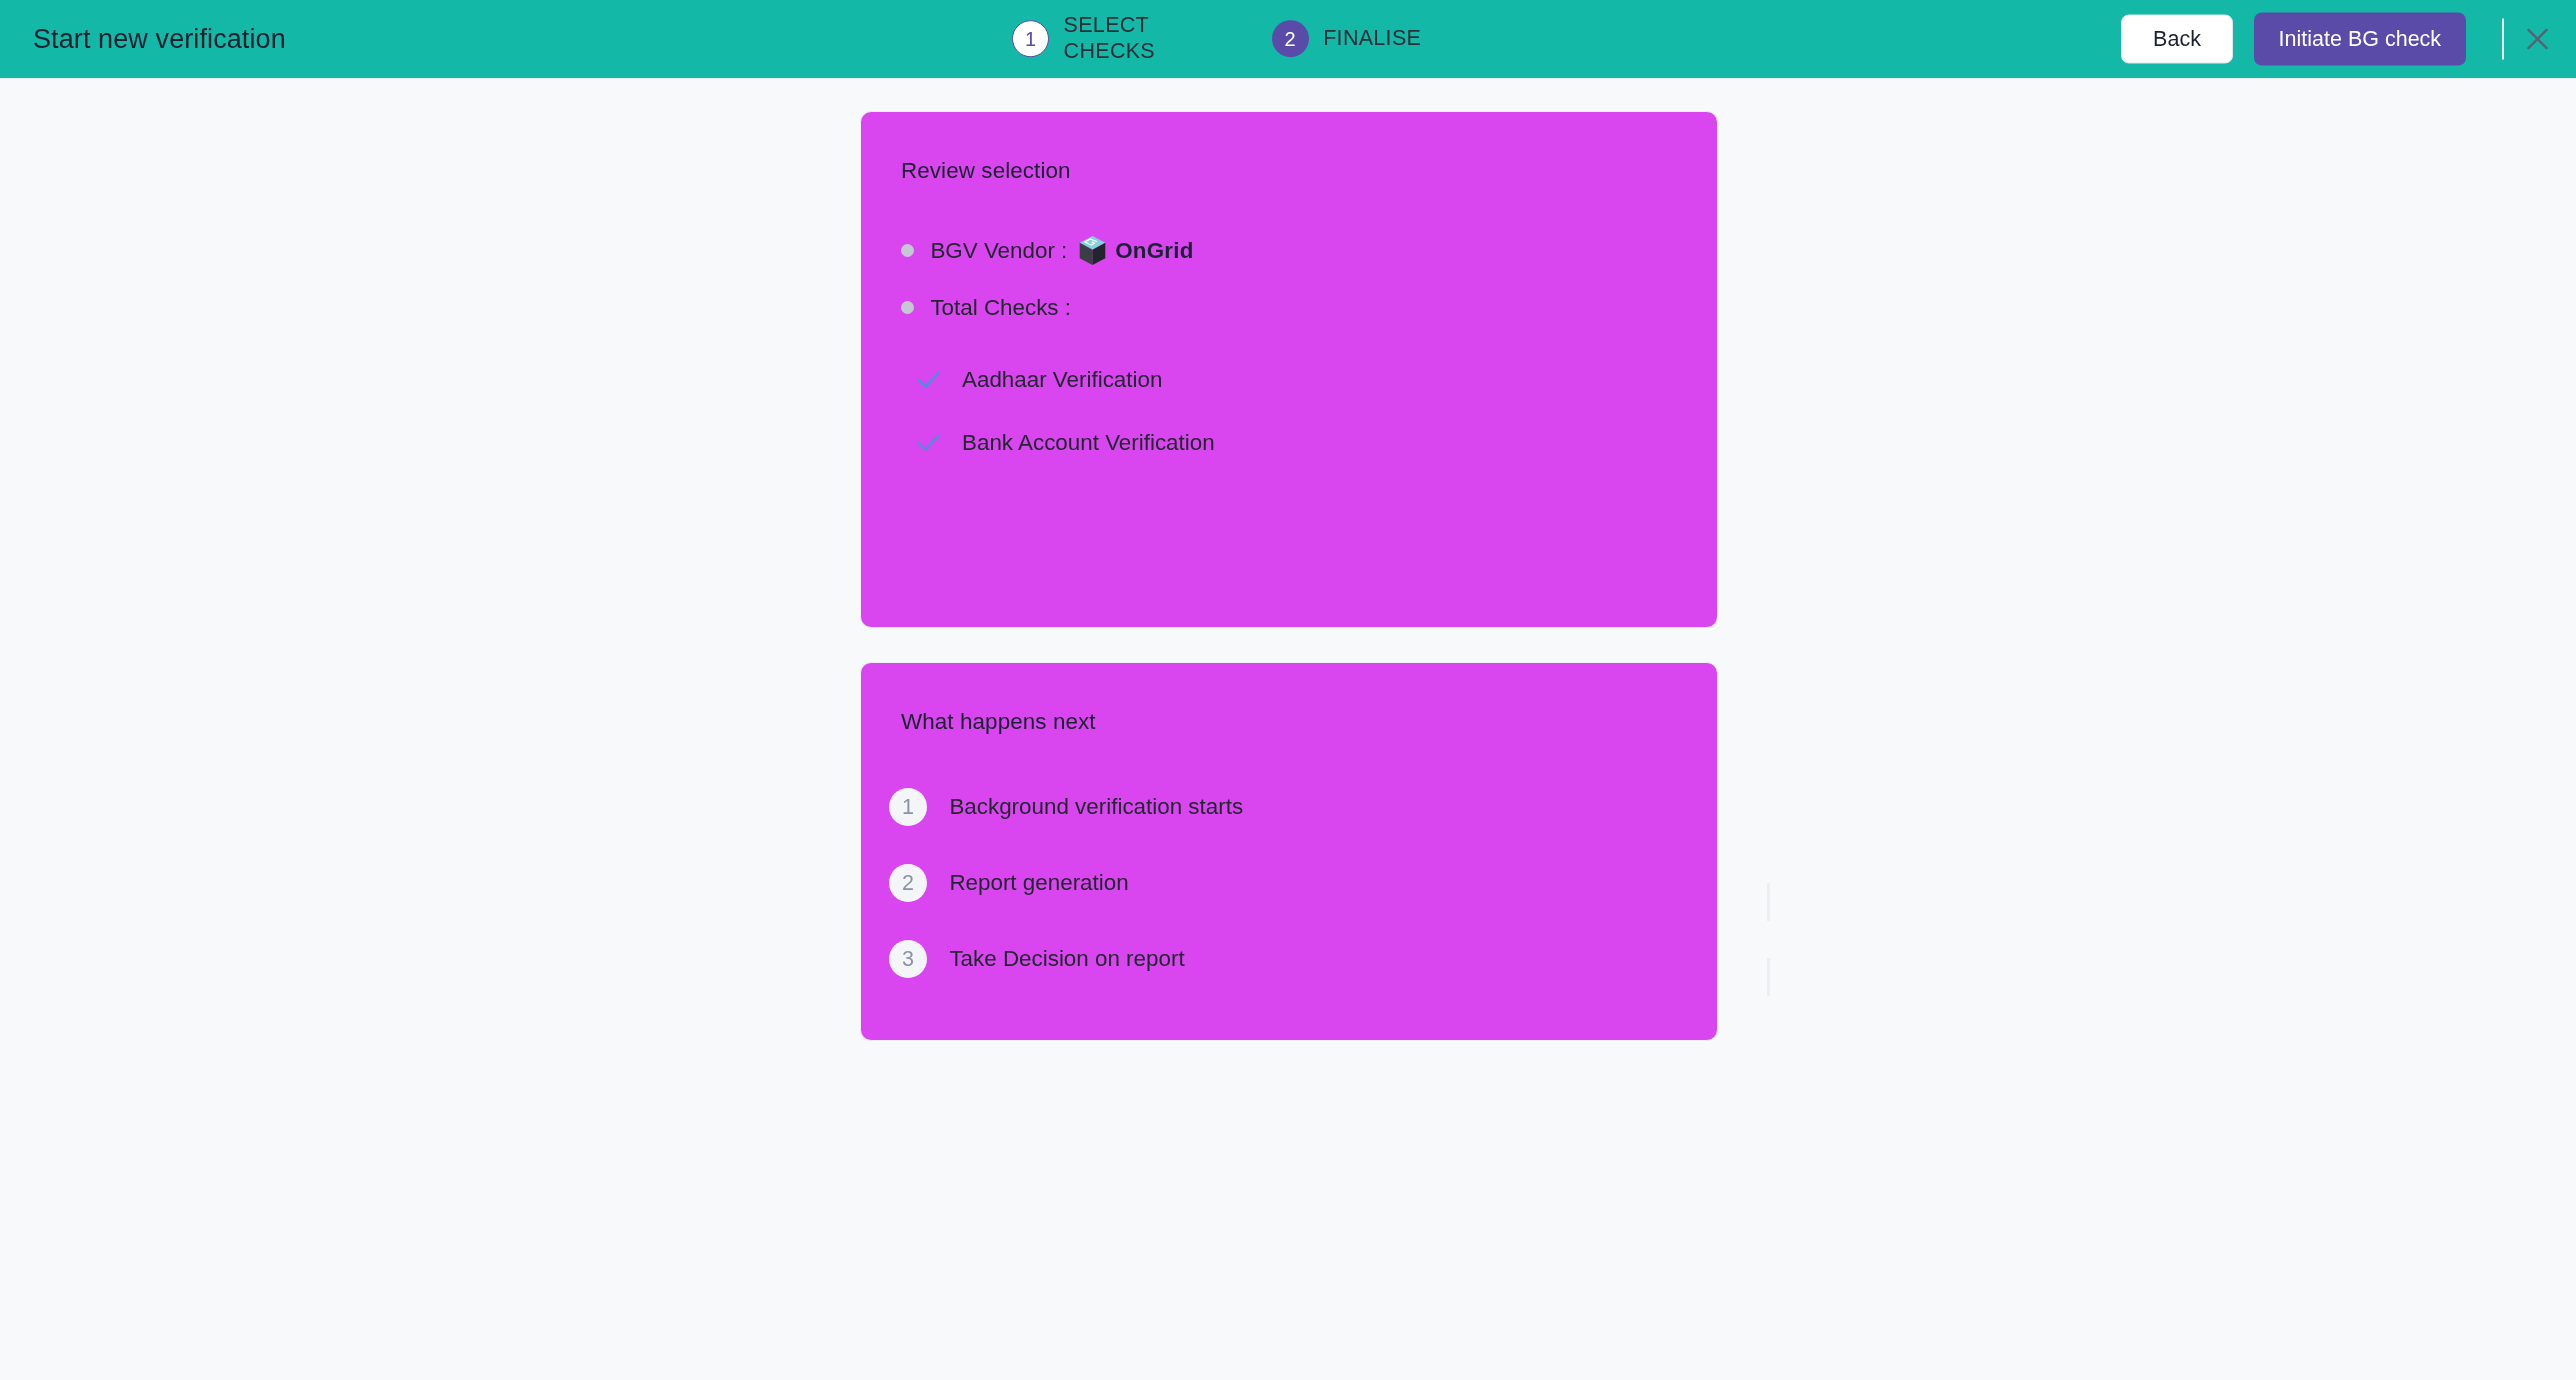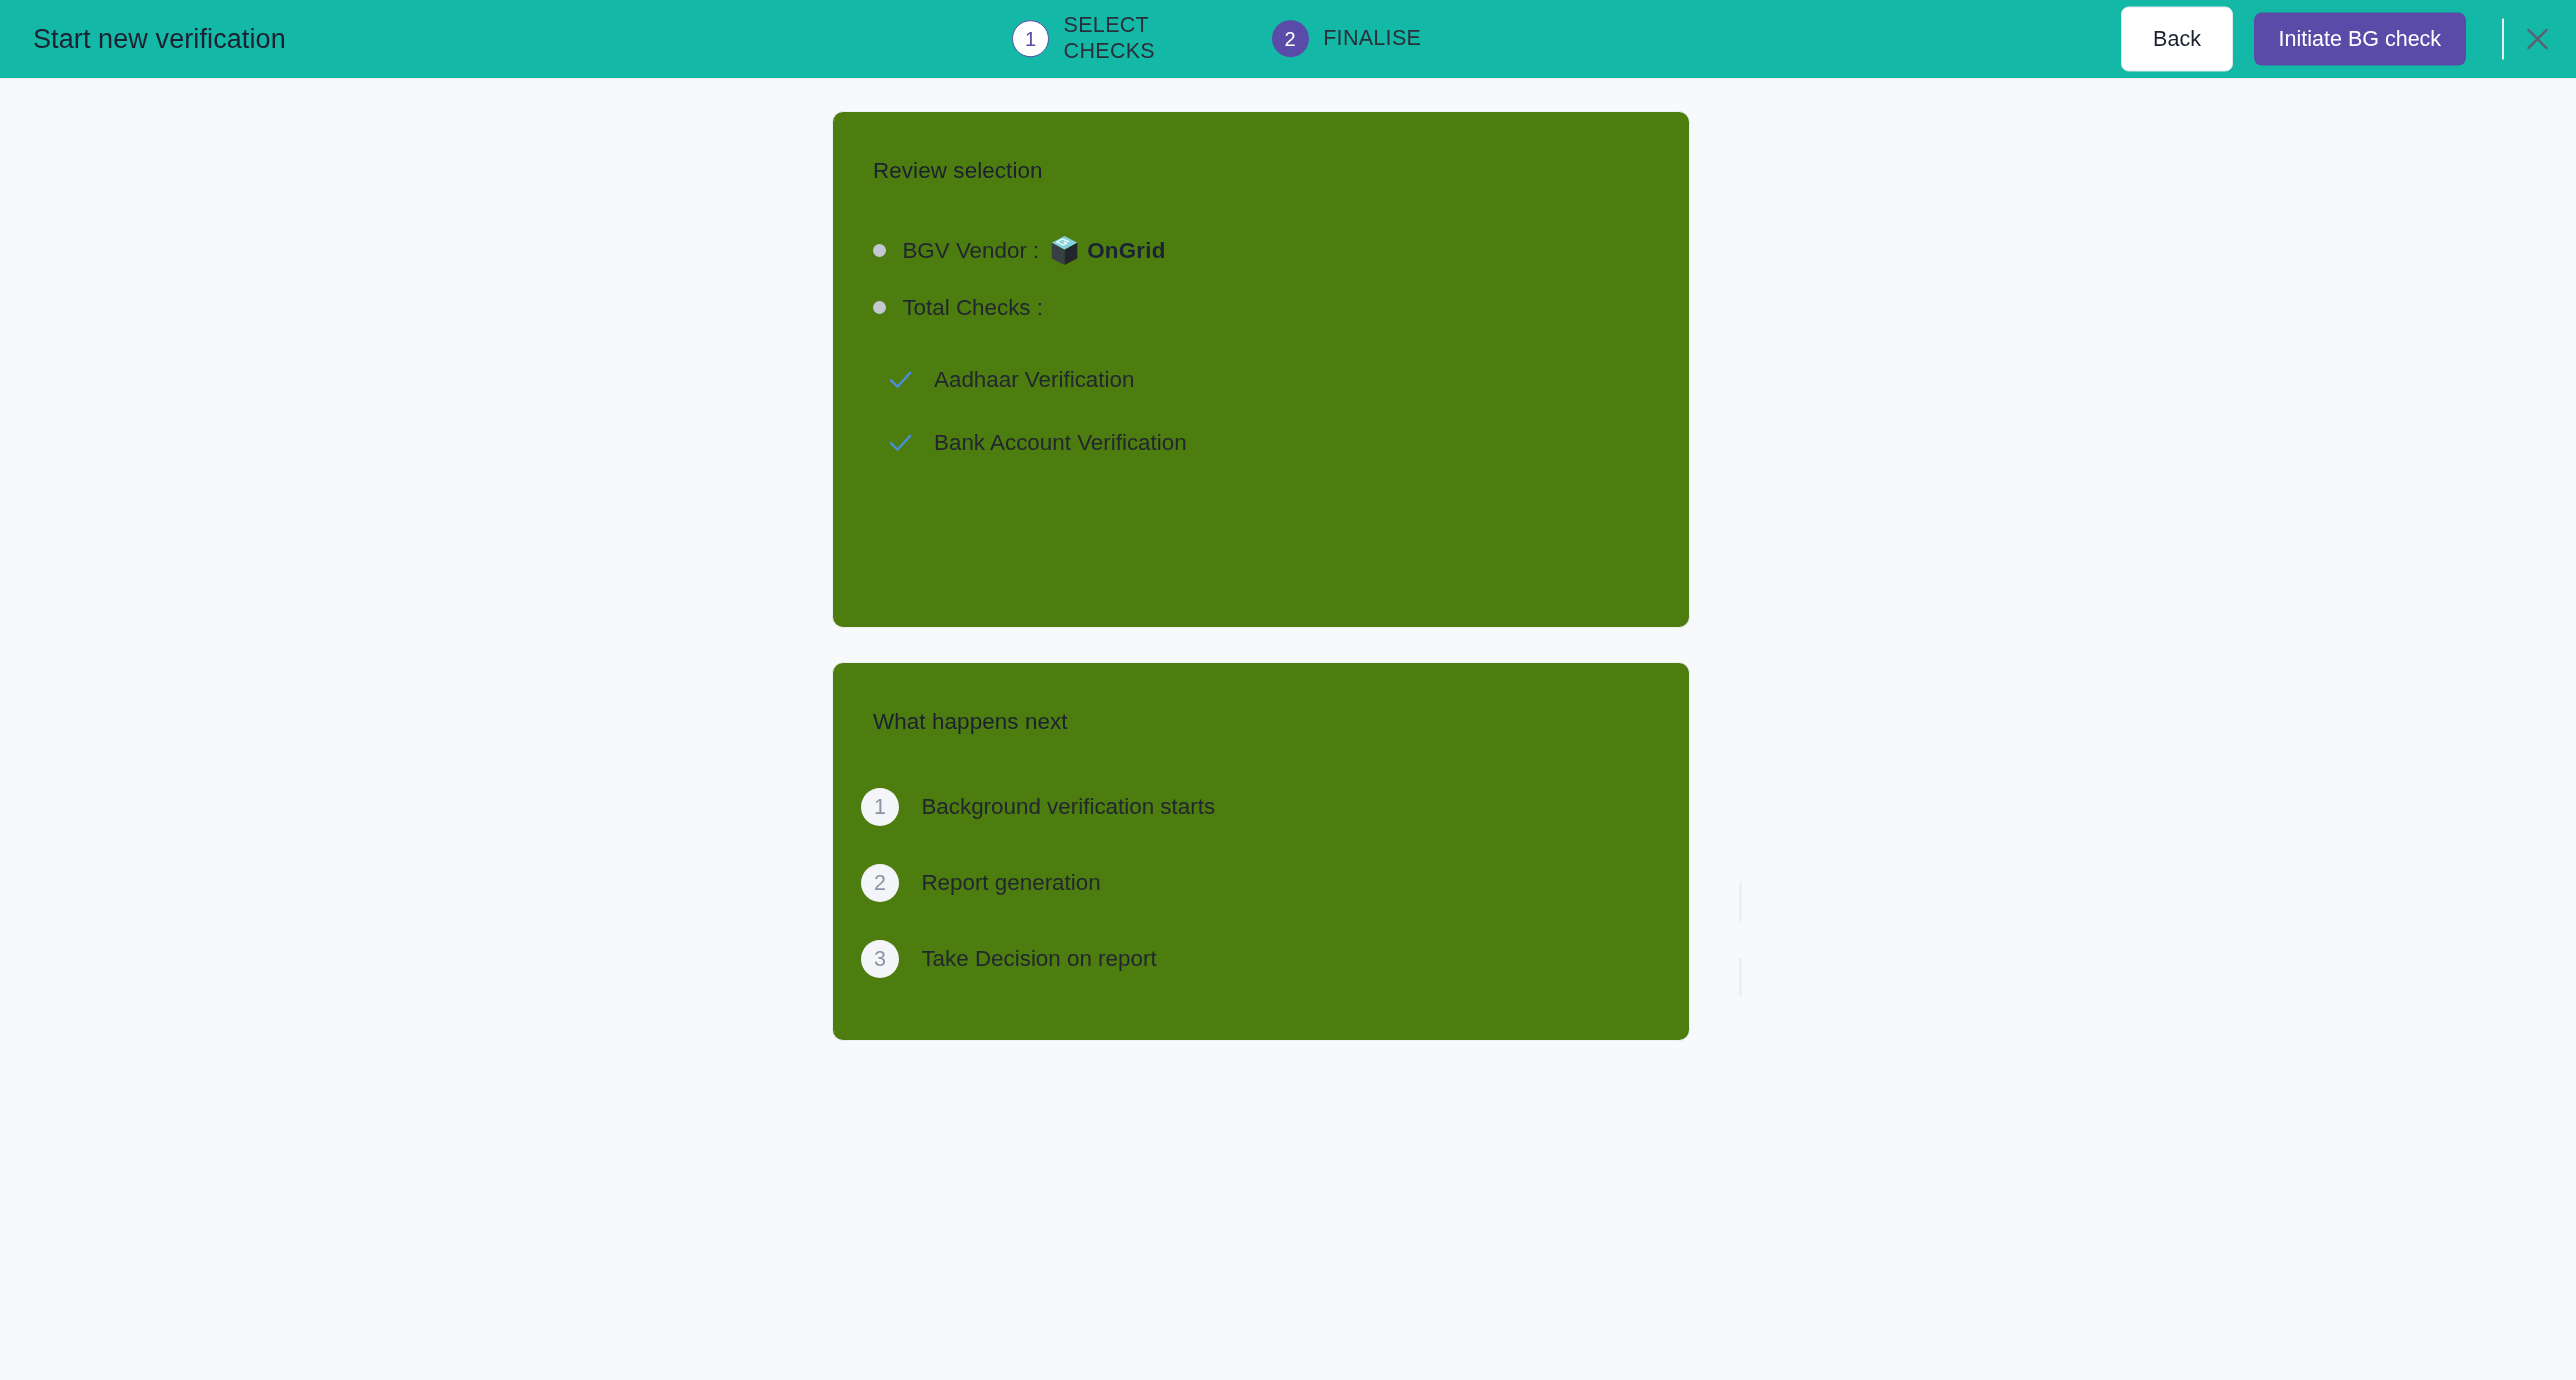--- a/index.html
+++ b/index.html
@@ -97,21 +97,21 @@
     font-size: 21.5px;
     border-radius: 7.7px;
     cursor: pointer;
     box-sizing: border-box;
     white-space: nowrap;
     display: inline-flex;
     align-items: center;
     justify-content: center;
   }
   .btn-back {
-    height: 65px;
+    height: 49px;
     padding: 0 31px;
     background: #ffffff;
     border: 1.7px solid #e3e6ea;
     color: #1b2130;
     margin-right: 20.7px;
   }
   .btn-primary {
     height: 53px;
     padding: 0 25px;
     background: #5b4ba8;
@@ -134,23 +134,23 @@
     margin-right: 5.2px;
   }
 
   
   .main {
     position: relative;
     height: 1303px;
   }
   .card {
     position: absolute;
-    left: 832px;
+    left: 860px;
     width: 858px;
-    background: #4d7c0f;
+    background: #d946ef;
     border: 1.7px solid #eef0f3;
     border-radius: 11.2px;
     box-sizing: border-box;
   }
   #card-review { top: 32px; height: 517px; }
   #card-next   { top: 583px; height: 379px; }
 
   .card-title {
     font-size: 22.4px;
     color: #1b2130;

